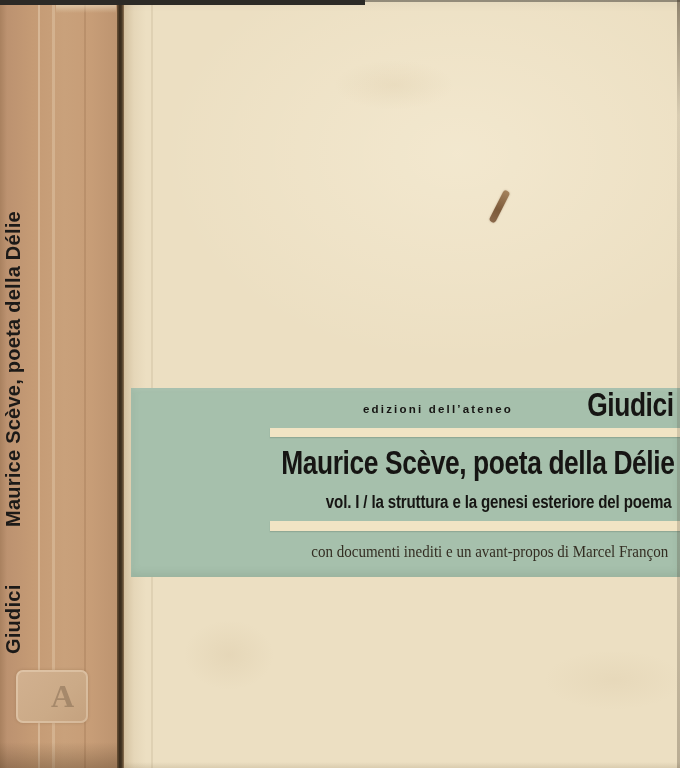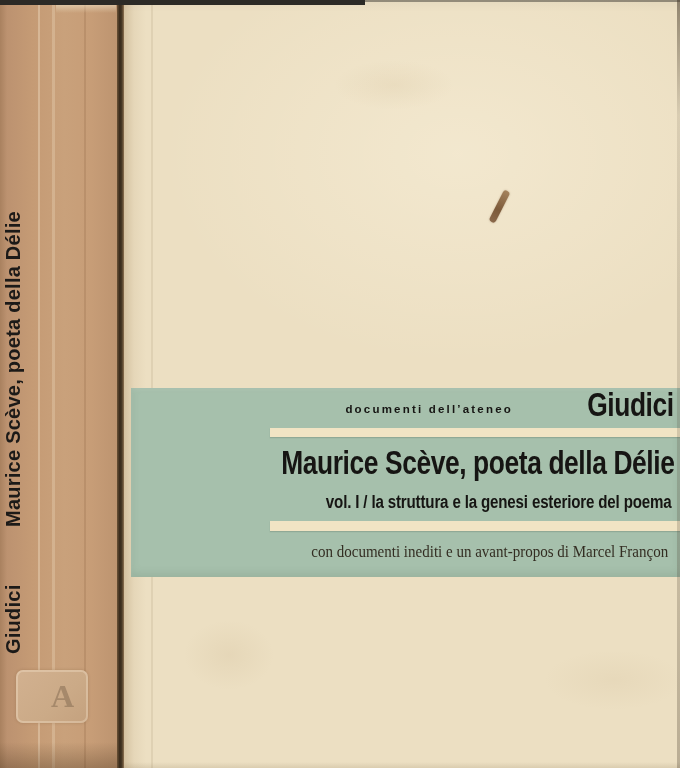--- a/index.html
+++ b/index.html
@@ -156,21 +156,21 @@
     <div class="stain s2"></div>
     <div class="stain s3"></div>
     <div class="scratch"></div>
     <div class="cover-bottom-shade"></div>
   </div>
 
   <div class="band"></div>
   <div class="stripe stripe-top"></div>
   <div class="stripe stripe-bottom"></div>
 
-  <div class="txt publisher">documenti dell’ateneo</div>
+  <div class="txt publisher">edizioni dell’ateneo</div>
   <div class="txt cover-author">Giudici</div>
   <div class="txt cover-title">Maurice Scève, poeta della Délie</div>
   <div class="txt cover-subtitle">vol. I / la struttura e la genesi esteriore del poema</div>
   <div class="txt cover-note">con documenti inediti e un avant-propos di Marcel Françon</div>
 
   <div class="top-edge-left"></div>
   <div class="top-edge-right"></div>
   <div class="right-edge"></div>
 
 </div>

